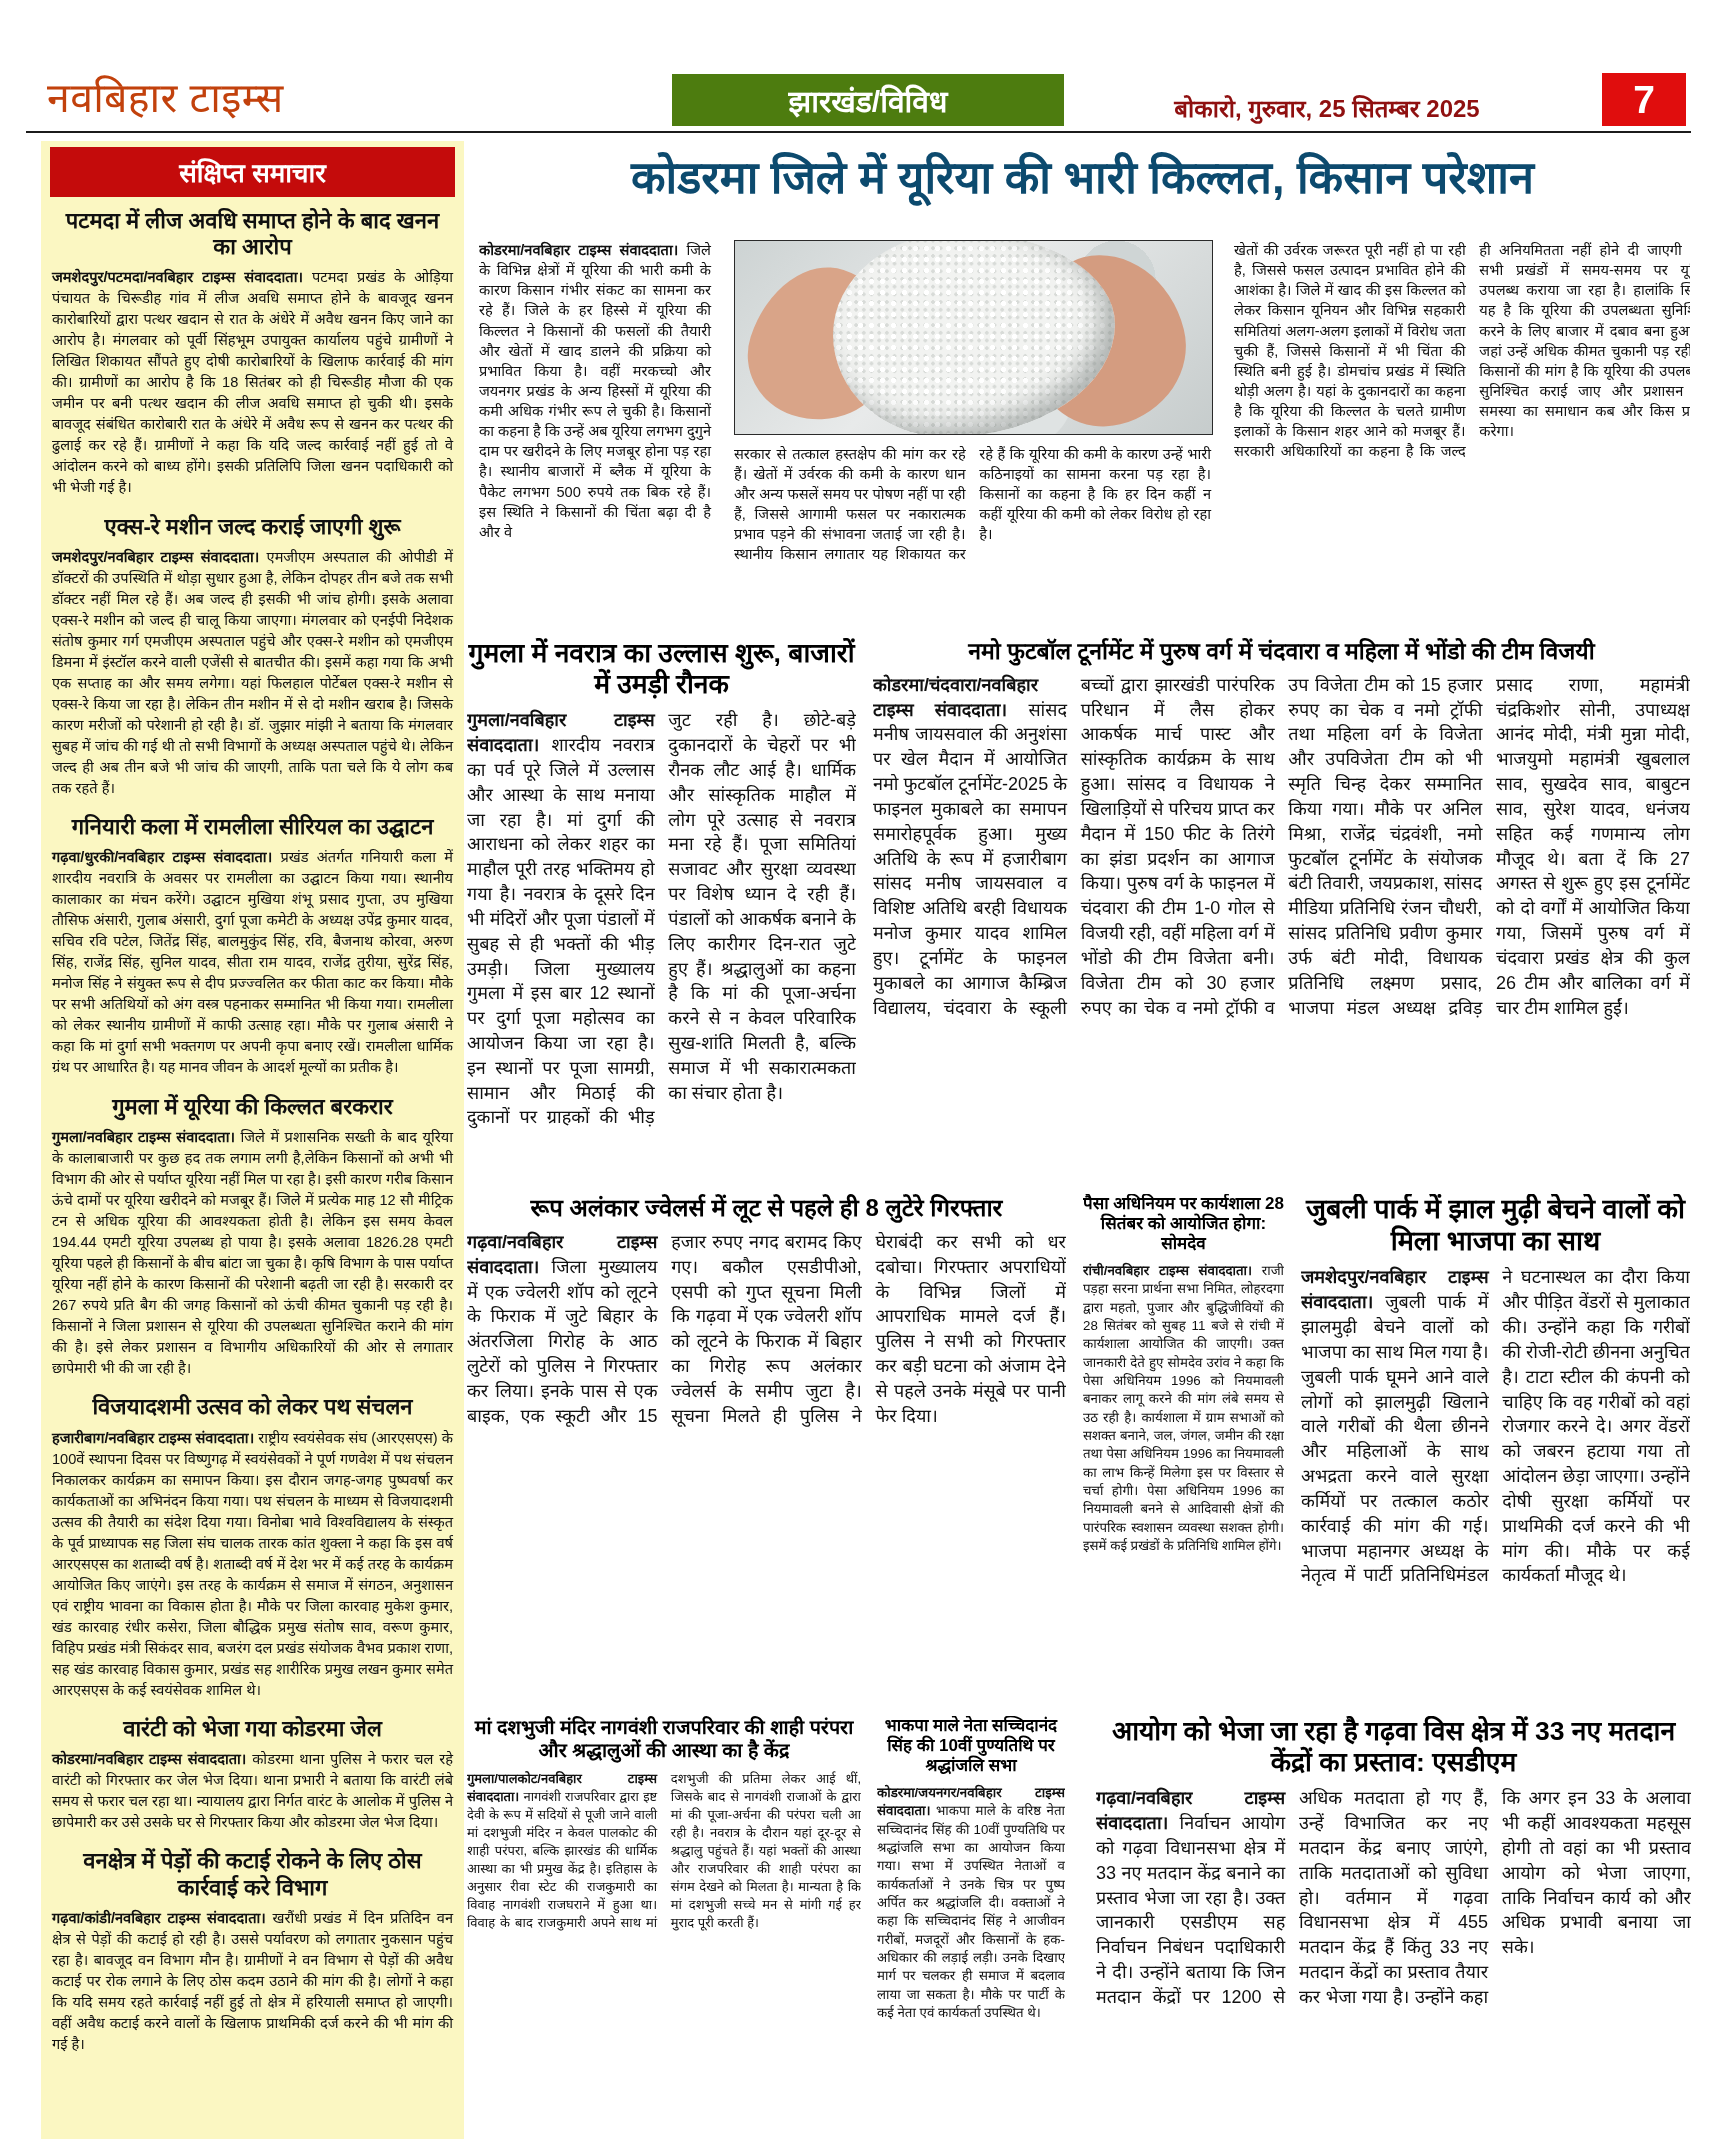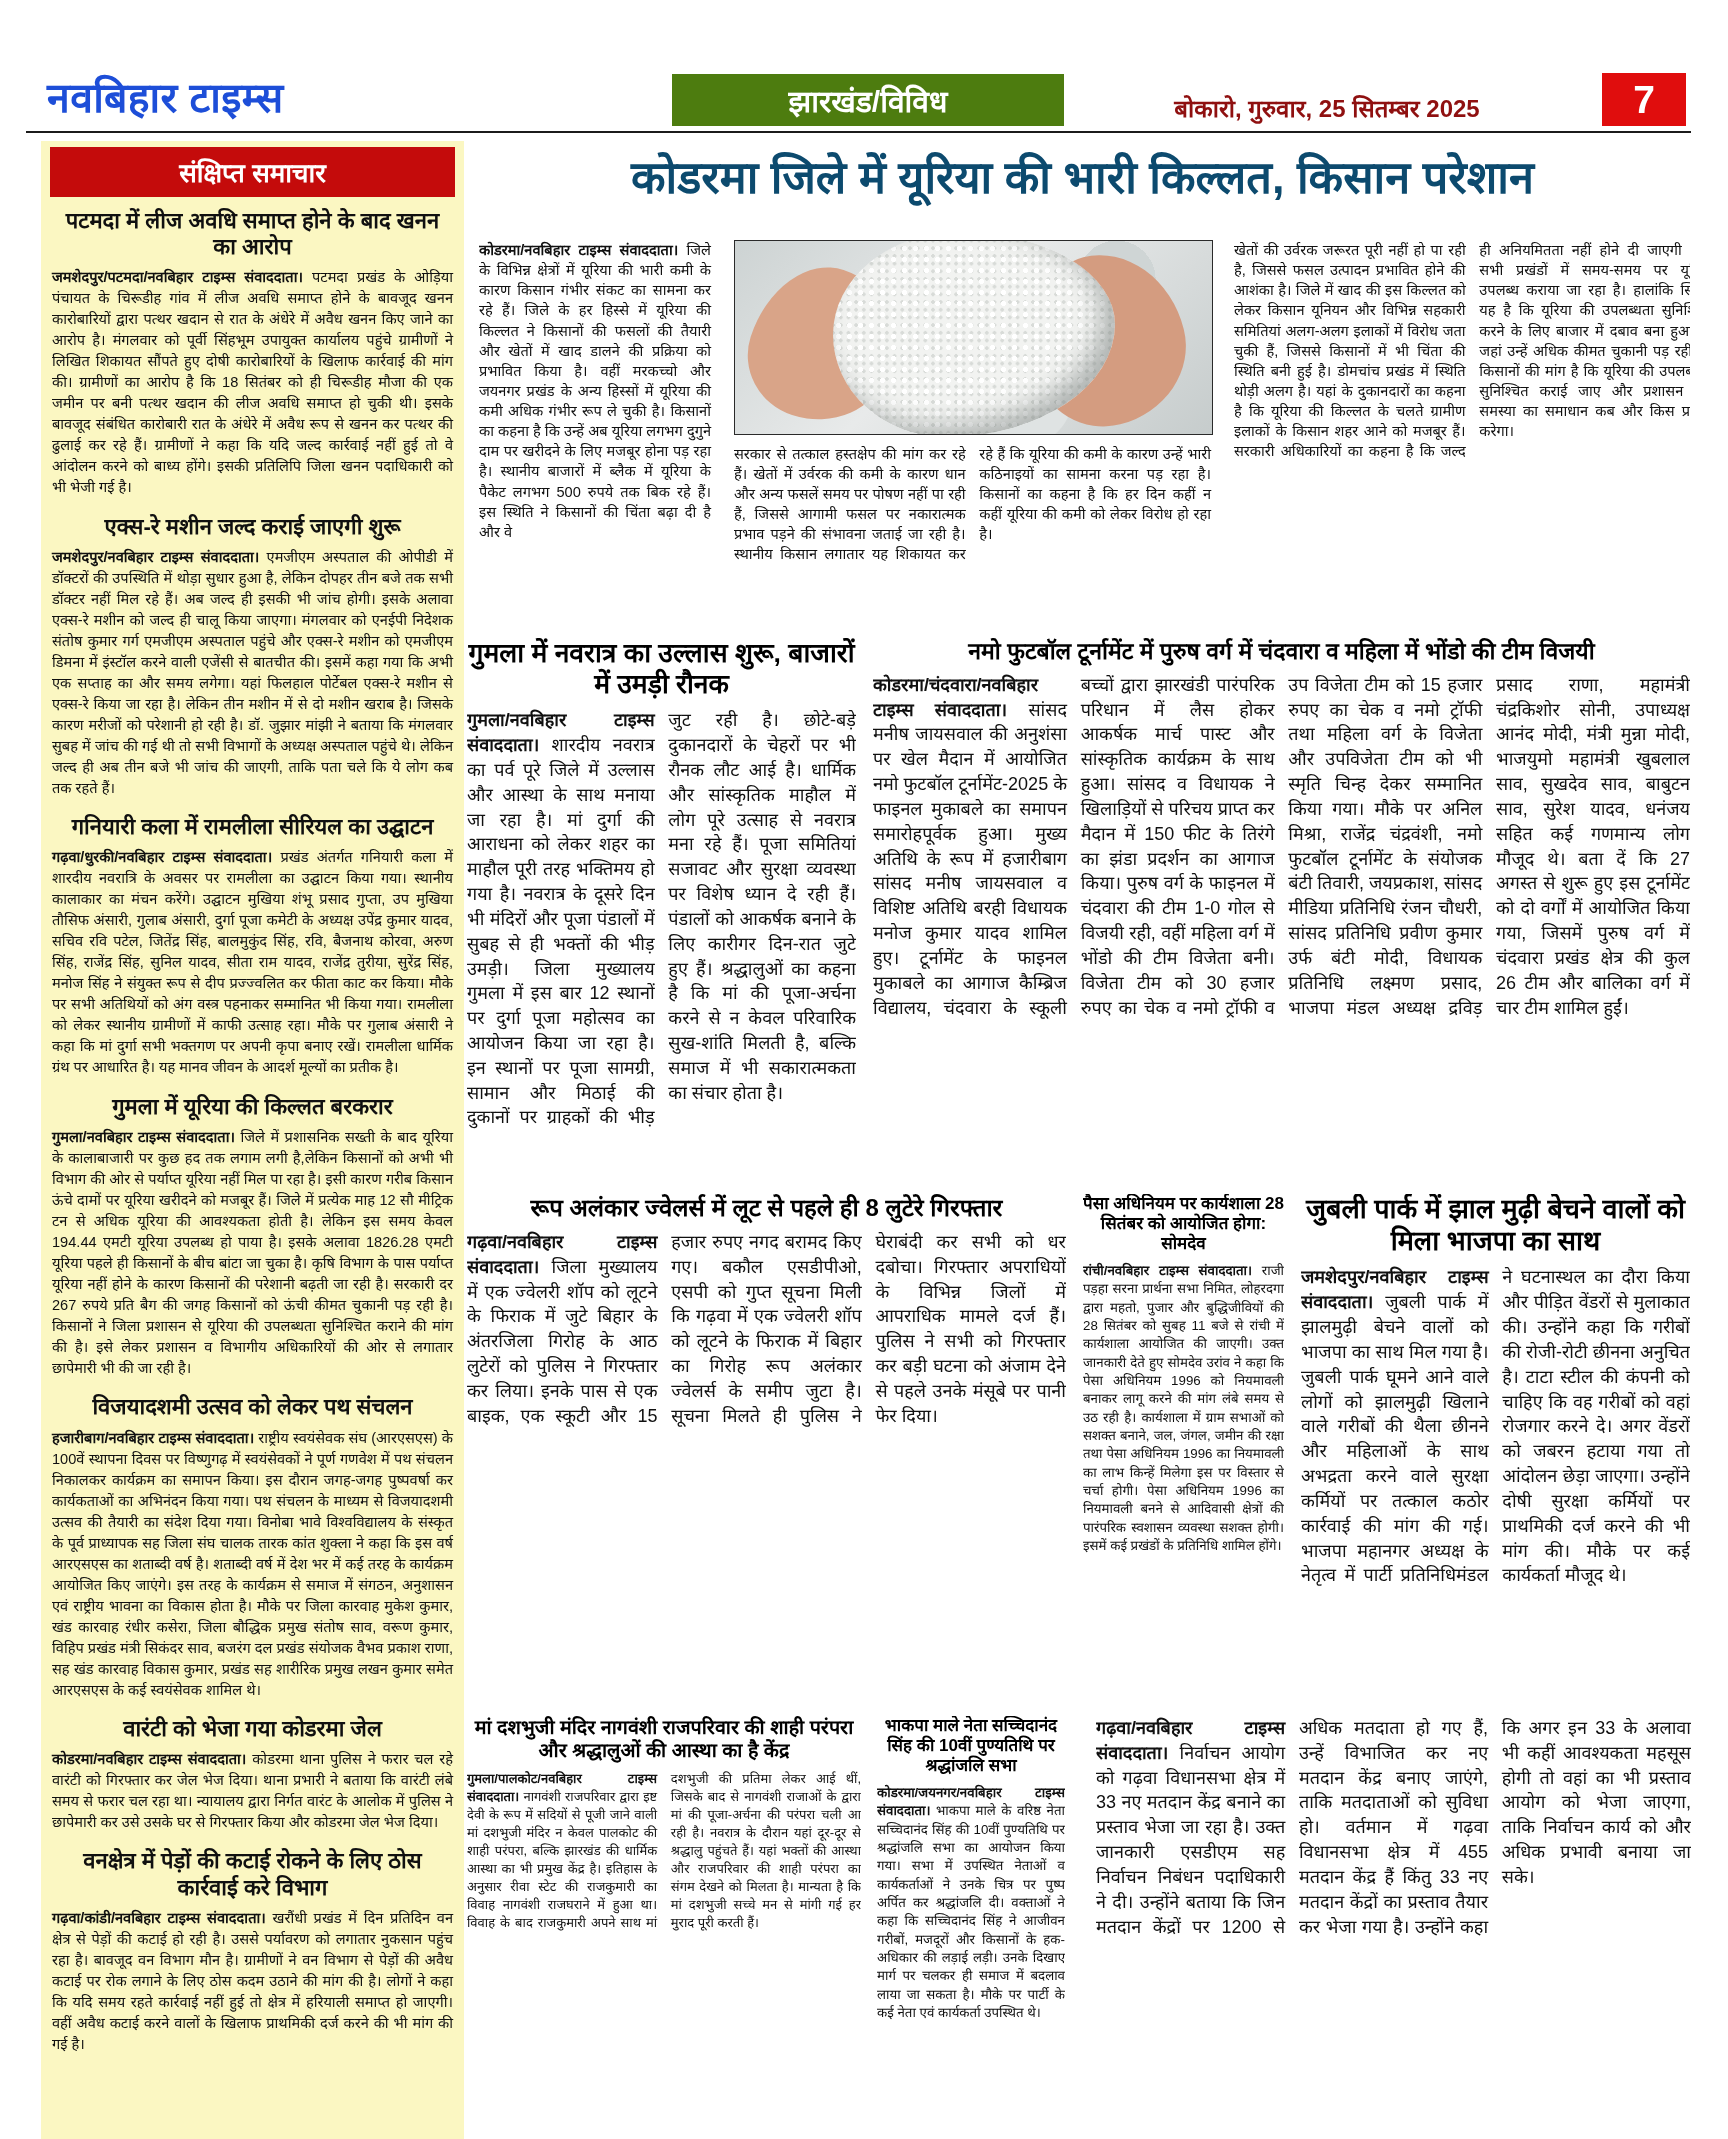--- a/index.html
+++ b/index.html
@@ -1,21 +1,21 @@
 <!DOCTYPE html>
 <html style="font-size:6.8px"><head>
 <meta charset="utf-8">
 <style>
   html,body{margin:0;padding:0;background:#9a9a9a;}
   .page{position:relative;width:1729px;height:2780px;background:#ffffff;
         font-family:"Liberation Sans","DejaVu Sans",sans-serif;color:#101010;overflow:hidden;}
 
   
-  .masthead{position:absolute;left:47px;top:68px;width:411px;font-size:41px;font-weight:700;
-            color:#1d4ed8;letter-spacing:0.4px;white-space:nowrap;}
+  .masthead{position:absolute;left:47px;top:68px;width:411px;font-size:41px;font-weight:400;
+            color:#c2410c;letter-spacing:0.4px;white-space:nowrap;}
   .section-box{position:absolute;left:672px;top:74px;width:392px;height:52px;background:#4d7c0f;
                color:#fff;font-size:30px;font-weight:700;display:flex;align-items:center;justify-content:center;}
   .dateline{position:absolute;left:1070px;top:91px;width:514px;font-size:24px;font-weight:700;
             color:#8f1010;text-align:center;white-space:nowrap;}
   .page-badge{position:absolute;left:1602px;top:73px;width:84px;height:53px;background:#e00d0d;
               color:#fff;font-size:39px;font-weight:700;display:flex;align-items:center;justify-content:center;}
   .header-rule{position:absolute;left:26px;top:131px;width:1665px;height:2.1px;background:#1b1b1b;}
 
   
   .headline{font-weight:700;text-align:center;color:#000;line-height:1.18;margin:0 0 7.7px 0;}
@@ -174,18 +174,19 @@
     <h2 class="headline h-f">मां दशभुजी मंदिर नागवंशी राजपरिवार की शाही परंपरा और श्रद्धालुओं की आस्था का है केंद्र</h2>
     <p class="art-body cols-2 fs-32"><span class="byline">गुमला/पालकोट/नवबिहार टाइम्स संवाददाता।</span>
       <span>नागवंशी राजपरिवार द्वारा इष्ट देवी के रूप में सदियों से पूजी जाने वाली मां दशभुजी मंदिर न केवल पालकोट की शाही परंपरा, बल्कि झारखंड की धार्मिक आस्था का भी प्रमुख केंद्र है। इतिहास के अनुसार रीवा स्टेट की राजकुमारी का विवाह नागवंशी राजघराने में हुआ था। विवाह के बाद राजकुमारी अपने साथ मां दशभुजी की प्रतिमा लेकर आई थीं, जिसके बाद से नागवंशी राजाओं के द्वारा मां की पूजा-अर्चना की परंपरा चली आ रही है। नवरात्र के दौरान यहां दूर-दूर से श्रद्धालु पहुंचते हैं। यहां भक्तों की आस्था और राजपरिवार की शाही परंपरा का संगम देखने को मिलता है। मान्यता है कि मां दशभुजी सच्चे मन से मांगी गई हर मुराद पूरी करती हैं।</span></p>
   </div>
   <div class="block fs-31" style="left:877px;top:1716px;width:188px;height:428px;">
     <h2 class="headline h-g">भाकपा माले नेता सच्चिदानंद सिंह की 10वीं पुण्यतिथि पर श्रद्धांजलि सभा</h2>
     <p class="art-body cols-1 fs-31"><span class="byline">कोडरमा/जयनगर/नवबिहार टाइम्स संवाददाता।</span>
       <span>भाकपा माले के वरिष्ठ नेता सच्चिदानंद सिंह की 10वीं पुण्यतिथि पर श्रद्धांजलि सभा का आयोजन किया गया। सभा में उपस्थित नेताओं व कार्यकर्ताओं ने उनके चित्र पर पुष्प अर्पित कर श्रद्धांजलि दी। वक्ताओं ने कहा कि सच्चिदानंद सिंह ने आजीवन गरीबों, मजदूरों और किसानों के हक-अधिकार की लड़ाई लड़ी। उनके दिखाए मार्ग पर चलकर ही समाज में बदलाव लाया जा सकता है। मौके पर पार्टी के कई नेता एवं कार्यकर्ता उपस्थित थे।</span></p>
   </div>
   <div class="block" style="left:1096px;top:1716px;width:595px;height:428px;">
+    <h2 class="headline h-h">आयोग को भेजा जा रहा है गढ़वा विस क्षेत्र में 33 नए मतदान केंद्रों का प्रस्ताव: एसडीएम</h2>
     <p class="art-body cols-3"><span class="byline">गढ़वा/नवबिहार टाइम्स संवाददाता।</span>
       <span>निर्वाचन आयोग को गढ़वा विधानसभा क्षेत्र में 33 नए मतदान केंद्र बनाने का प्रस्ताव भेजा जा रहा है। उक्त जानकारी एसडीएम सह निर्वाचन निबंधन पदाधिकारी ने दी। उन्होंने बताया कि जिन मतदान केंद्रों पर 1200 से अधिक मतदाता हो गए हैं, उन्हें विभाजित कर नए मतदान केंद्र बनाए जाएंगे, ताकि मतदाताओं को सुविधा हो। वर्तमान में गढ़वा विधानसभा क्षेत्र में 455 मतदान केंद्र हैं किंतु 33 नए मतदान केंद्रों का प्रस्ताव तैयार कर भेजा गया है। उन्होंने कहा कि अगर इन 33 के अलावा भी कहीं आवश्यकता महसूस होगी तो वहां का भी प्रस्ताव आयोग को भेजा जाएगा, ताकि निर्वाचन कार्य को और अधिक प्रभावी बनाया जा सके।</span></p>
   </div>
 
 </div>
 
 
 </body></html>

